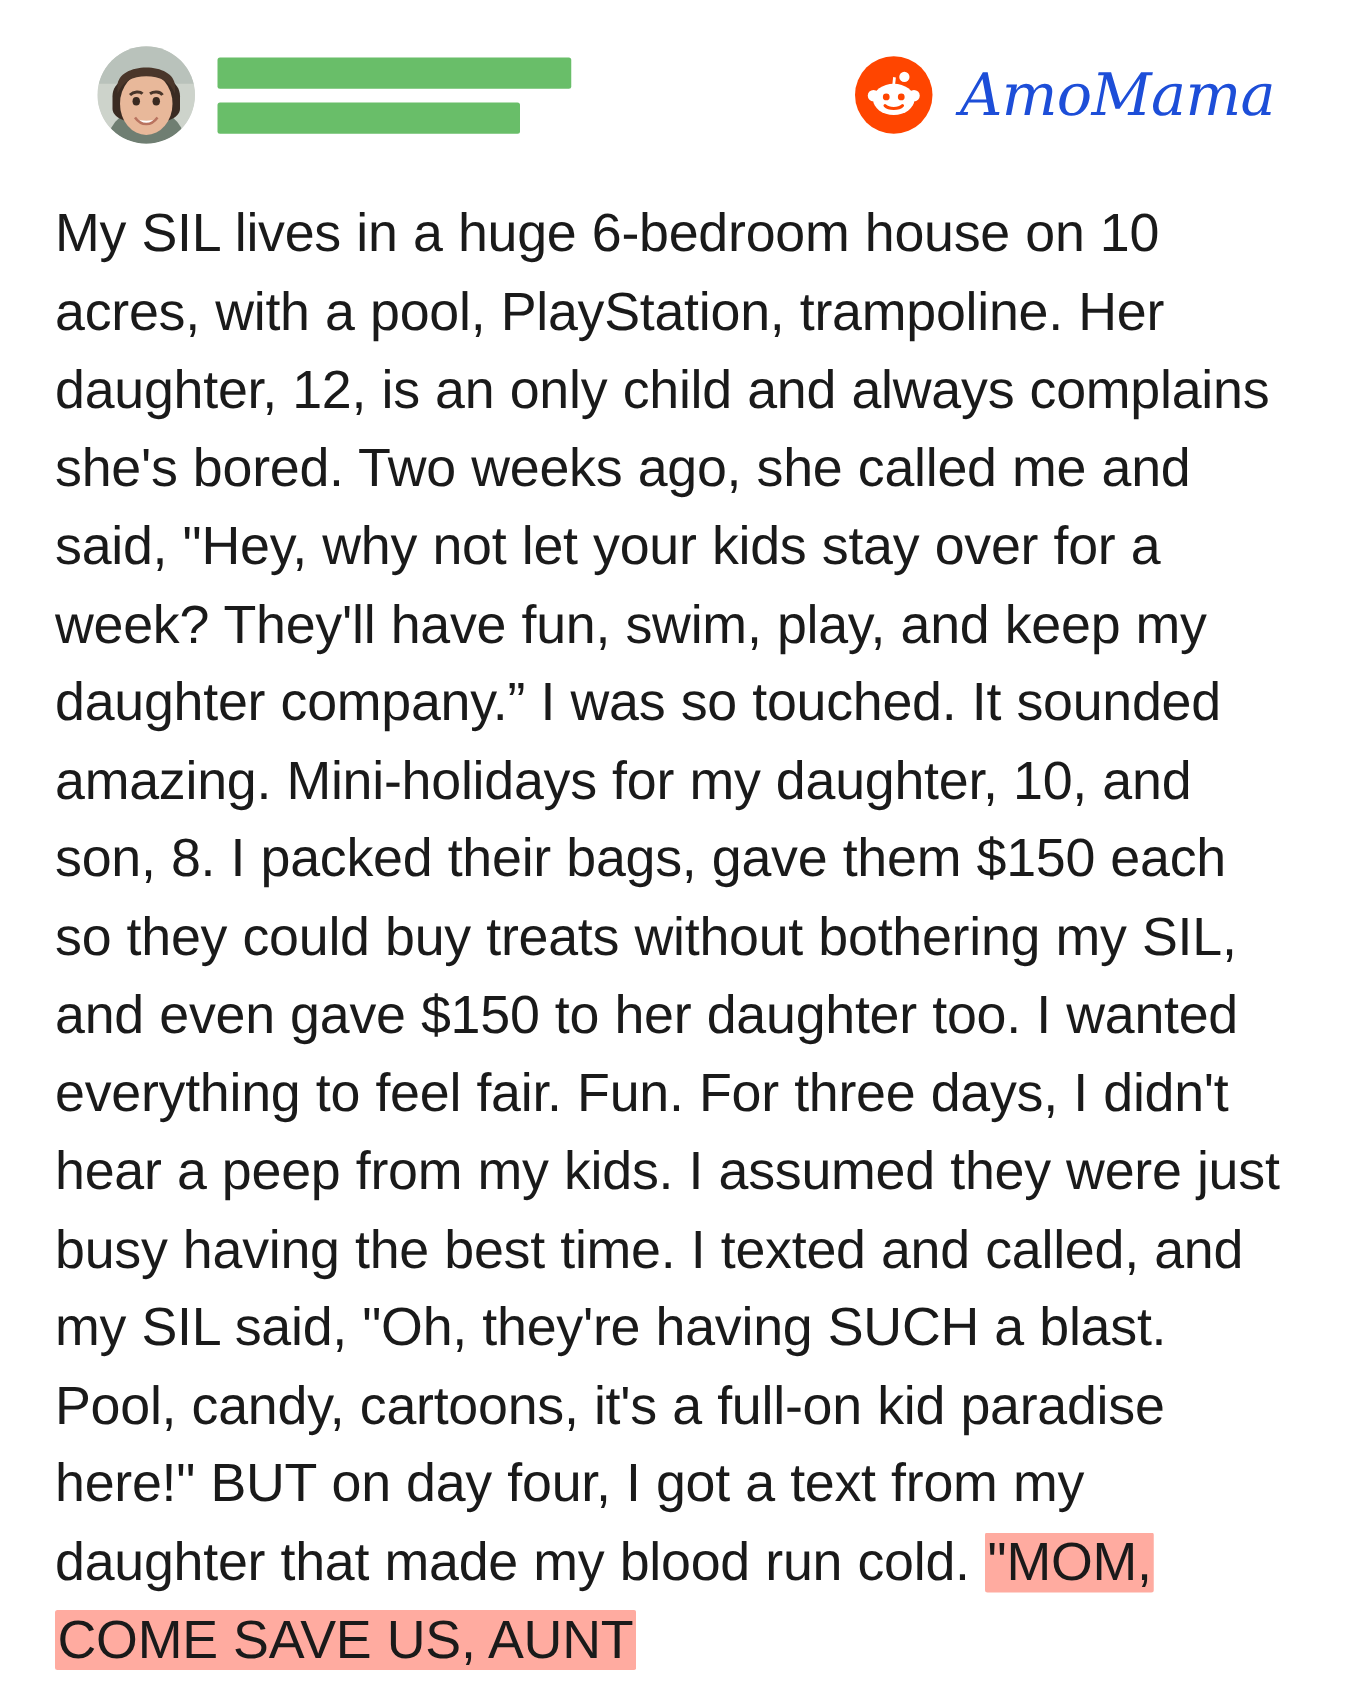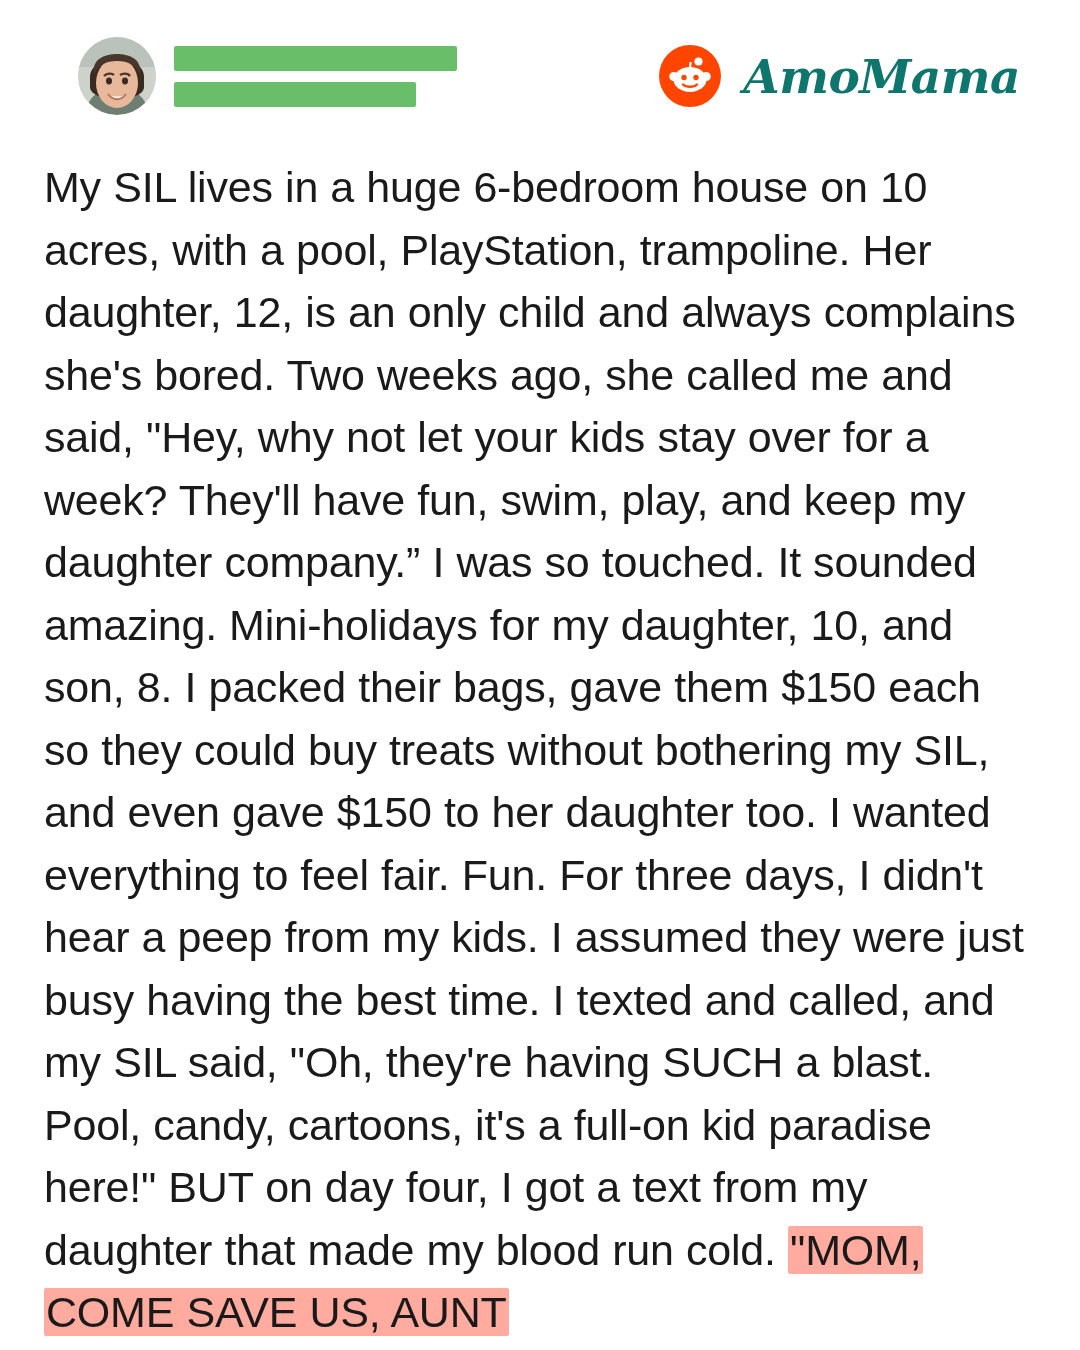--- a/index.html
+++ b/index.html
@@ -80,23 +80,23 @@
     border-radius: 50%;
     background: #ff4500;
     display: flex;
     align-items: center;
     justify-content: center;
     flex: 0 0 auto;
   }
   .amomama {
     font-family: "DejaVu Serif", serif;
     font-style: italic;
-    font-weight: bold;
+    font-weight: normal;
     font-size: 47px;
-    color: #0f766e;
+    color: #1d4ed8;
     letter-spacing: -0.5px;
     white-space: nowrap;
   }
   .amomama .cap { font-size: 47px; }
 
   
   .story {
     padding: 4px 44px 0 44px;
     box-sizing: border-box;
   }

